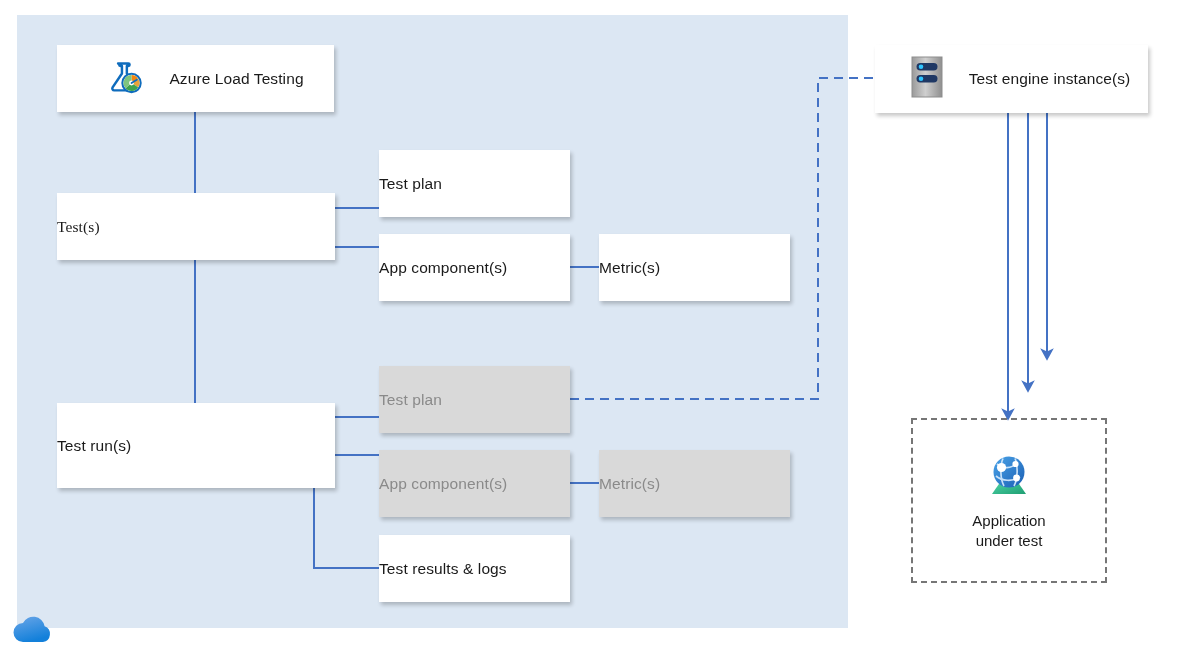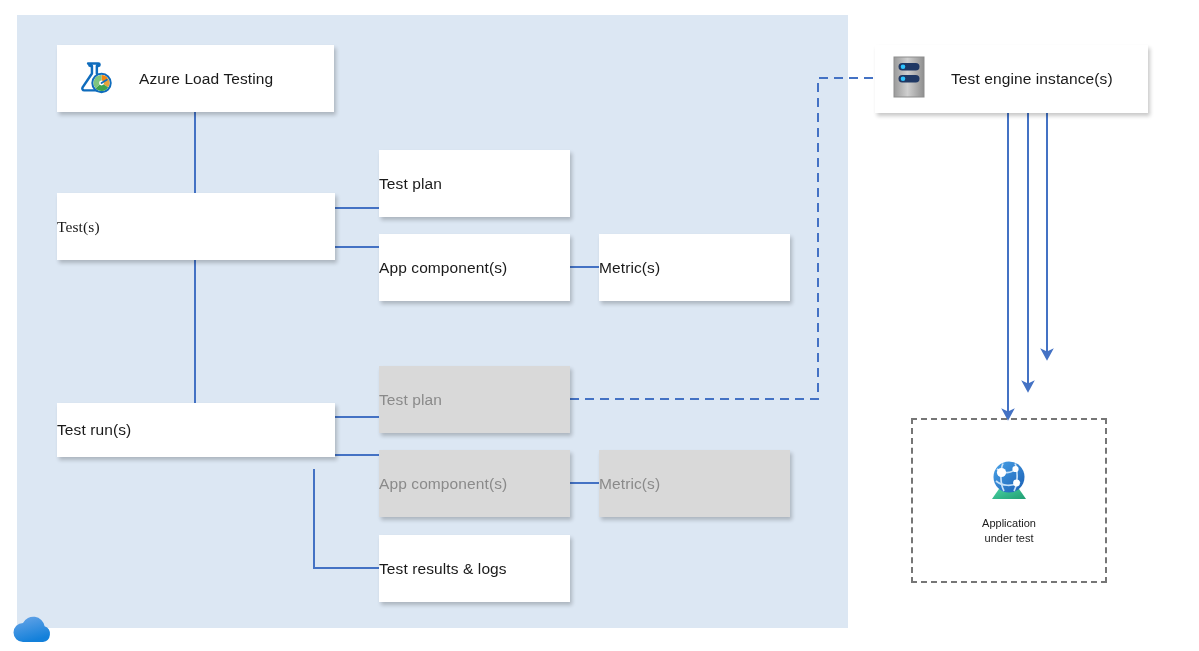--- a/index.html
+++ b/index.html
@@ -54,40 +54,40 @@
     font-size: 15.5px;
     color: #1a1a1a;
     text-align: center;
     line-height: 1.25;
     letter-spacing: 0.1px;
   }
   .node.gray .node-label {
     color: #8a8a8a;
   }
   .node.with-icon {
-    justify-content: flex-start;
+    justify-content: center;
     padding-left: 18px;
     gap: 26px;
   }
   .dashed-group {
     position: absolute;
     border: 2px dashed #767676;
     background: transparent;
     box-sizing: border-box;
   }
   .aut {
     position: absolute;
     display: flex;
     flex-direction: column;
     align-items: center;
     justify-content: center;
     gap: 8px;
   }
   .aut-label {
-    font-size: 11px;
+    font-size: 15px;
     color: #1a1a1a;
     text-align: center;
     line-height: 1.3;
   }
   .cloud-icon {
     position: absolute;
     left: 10px;
     top: 612px;
     width: 46px;
     height: 32px;
@@ -171,21 +171,21 @@
   </div>
 
   <div class="node" style="left:379px; top:234px; width:191px; height:67px;">
     <span class="node-label">App component(s)</span>
   </div>
 
   <div class="node" style="left:599px; top:234px; width:191px; height:67px;">
     <span class="node-label">Metric(s)</span>
   </div>
 
-  <div class="node" style="left:57px; top:403px; width:278px; height:54px;">
+  <div class="node" style="left:57px; top:403px; width:278px; height:85px;">
     <span class="node-label">Test run(s)</span>
   </div>
 
   <div class="node gray" style="left:379px; top:366px; width:191px; height:67px;">
     <span class="node-label">Test plan</span>
   </div>
 
   <div class="node gray" style="left:379px; top:450px; width:191px; height:67px;">
     <span class="node-label">App component(s)</span>
   </div>

